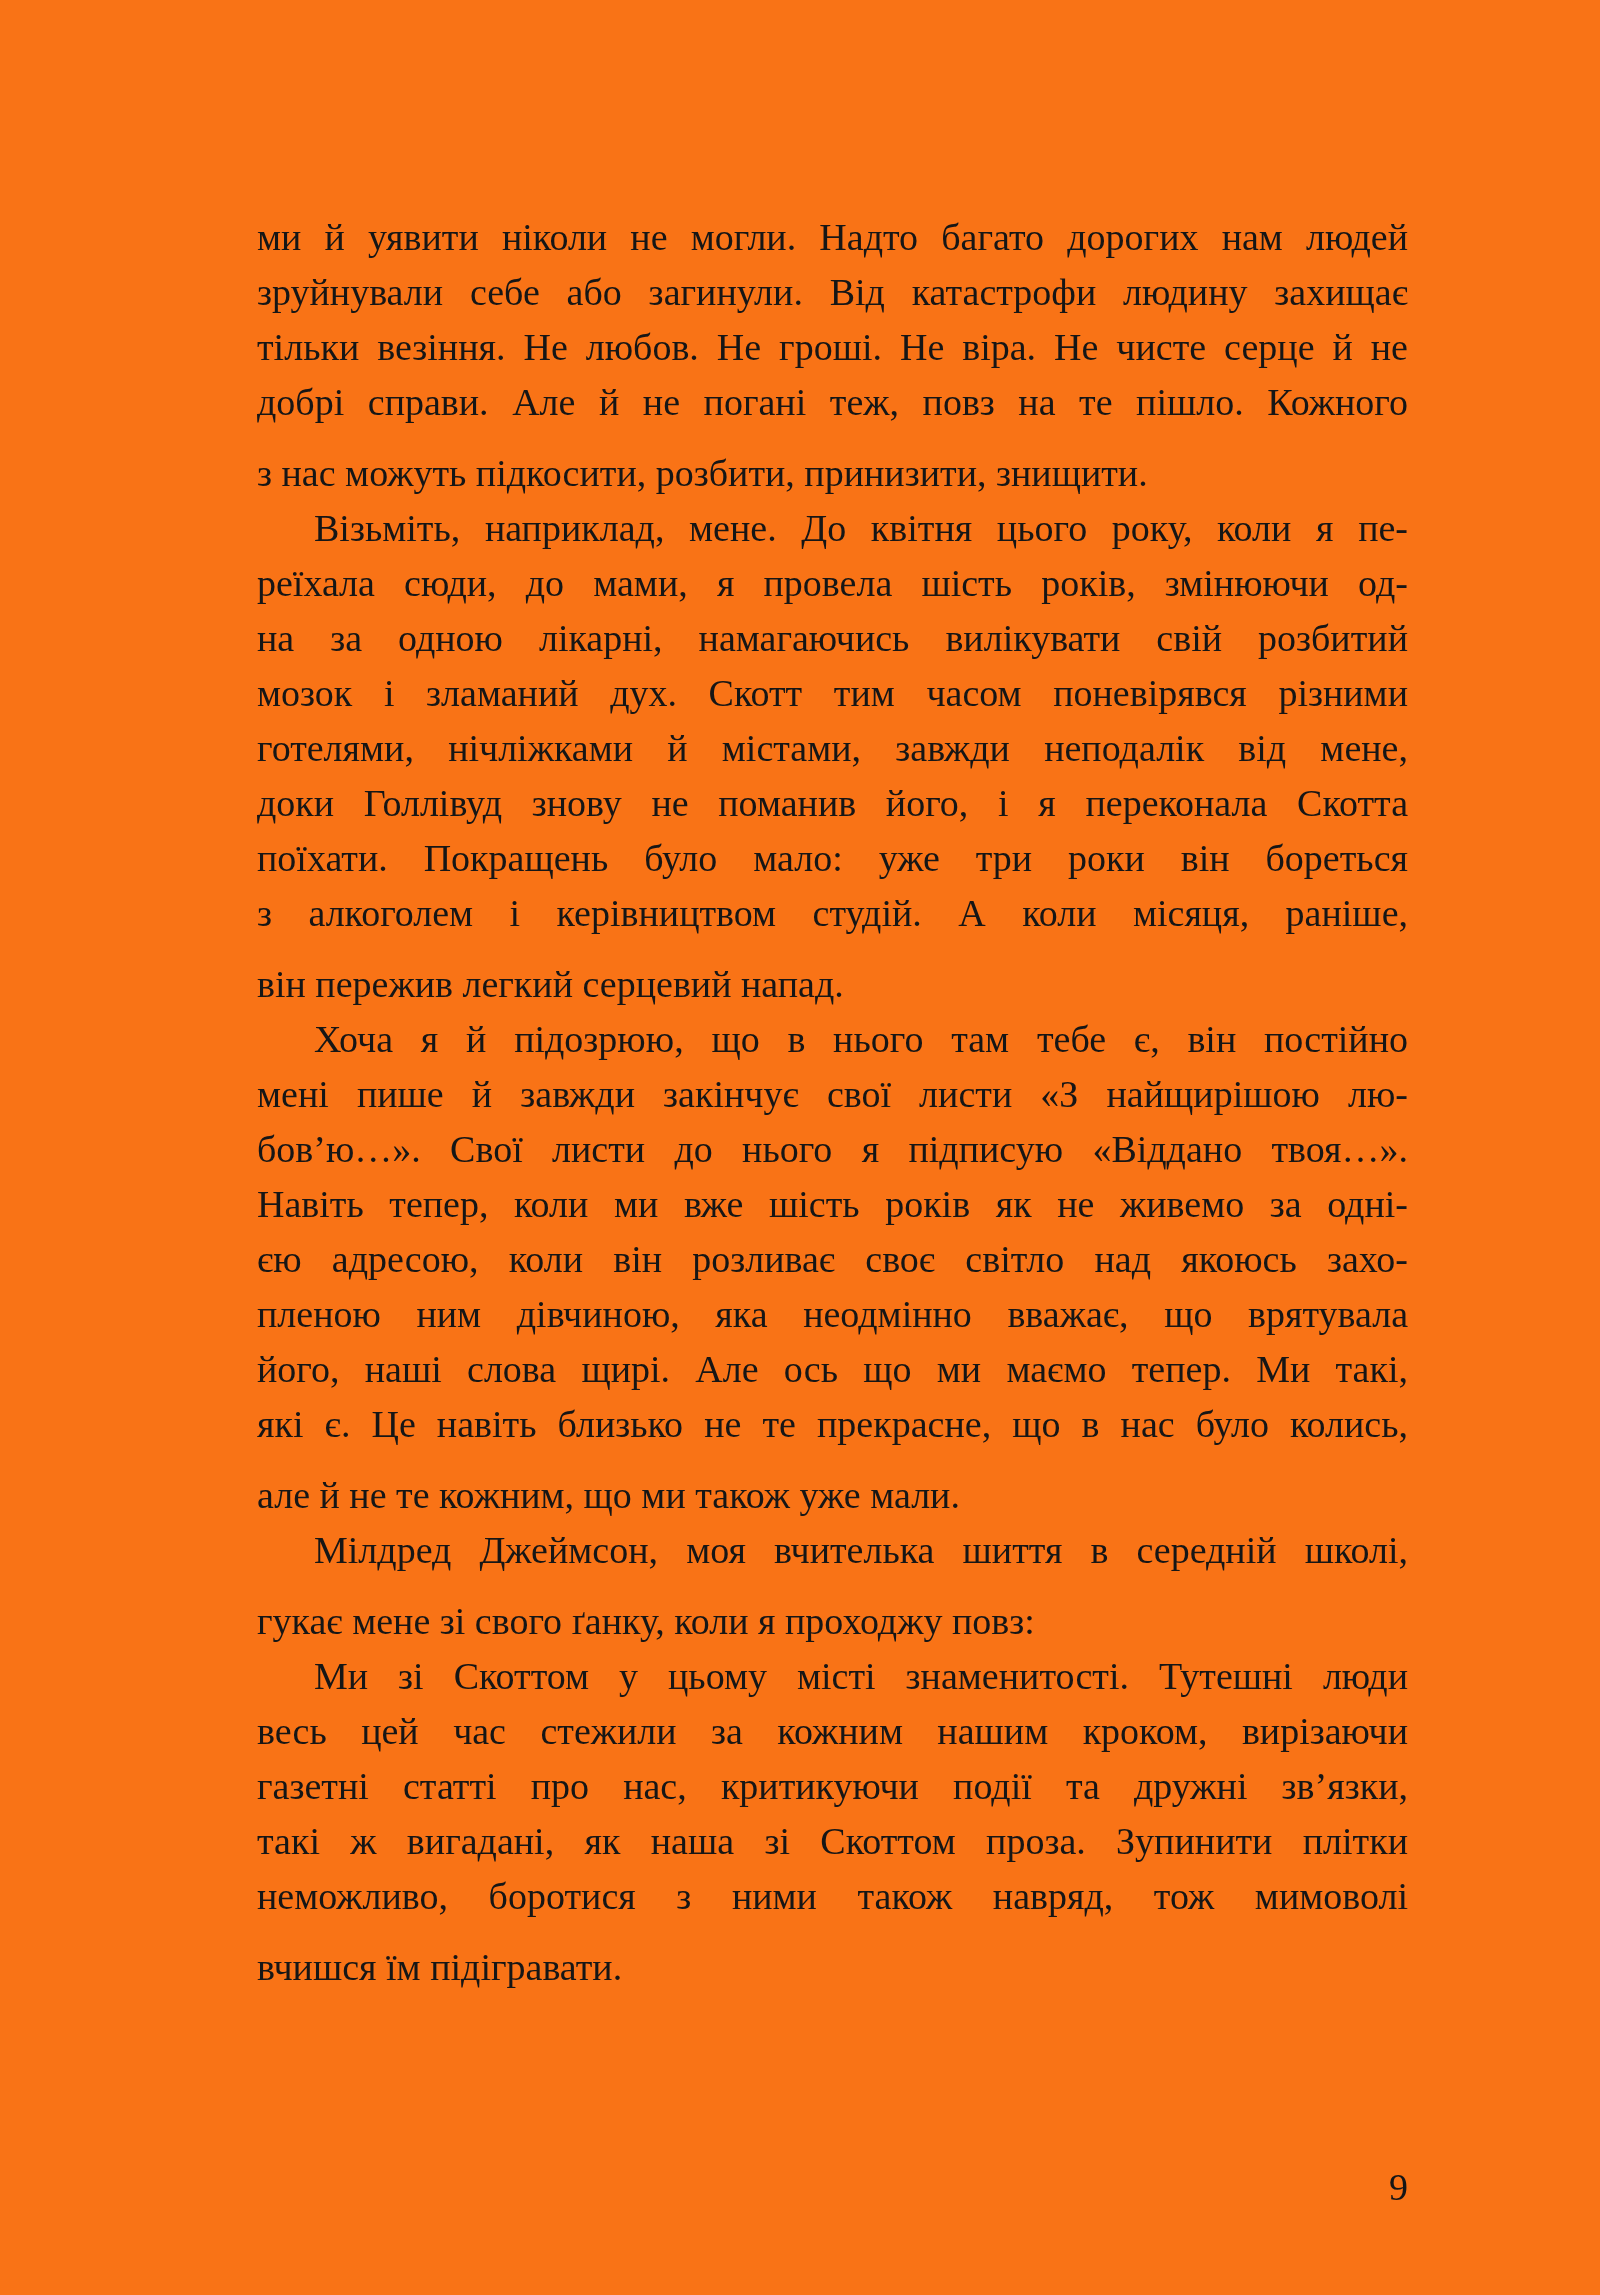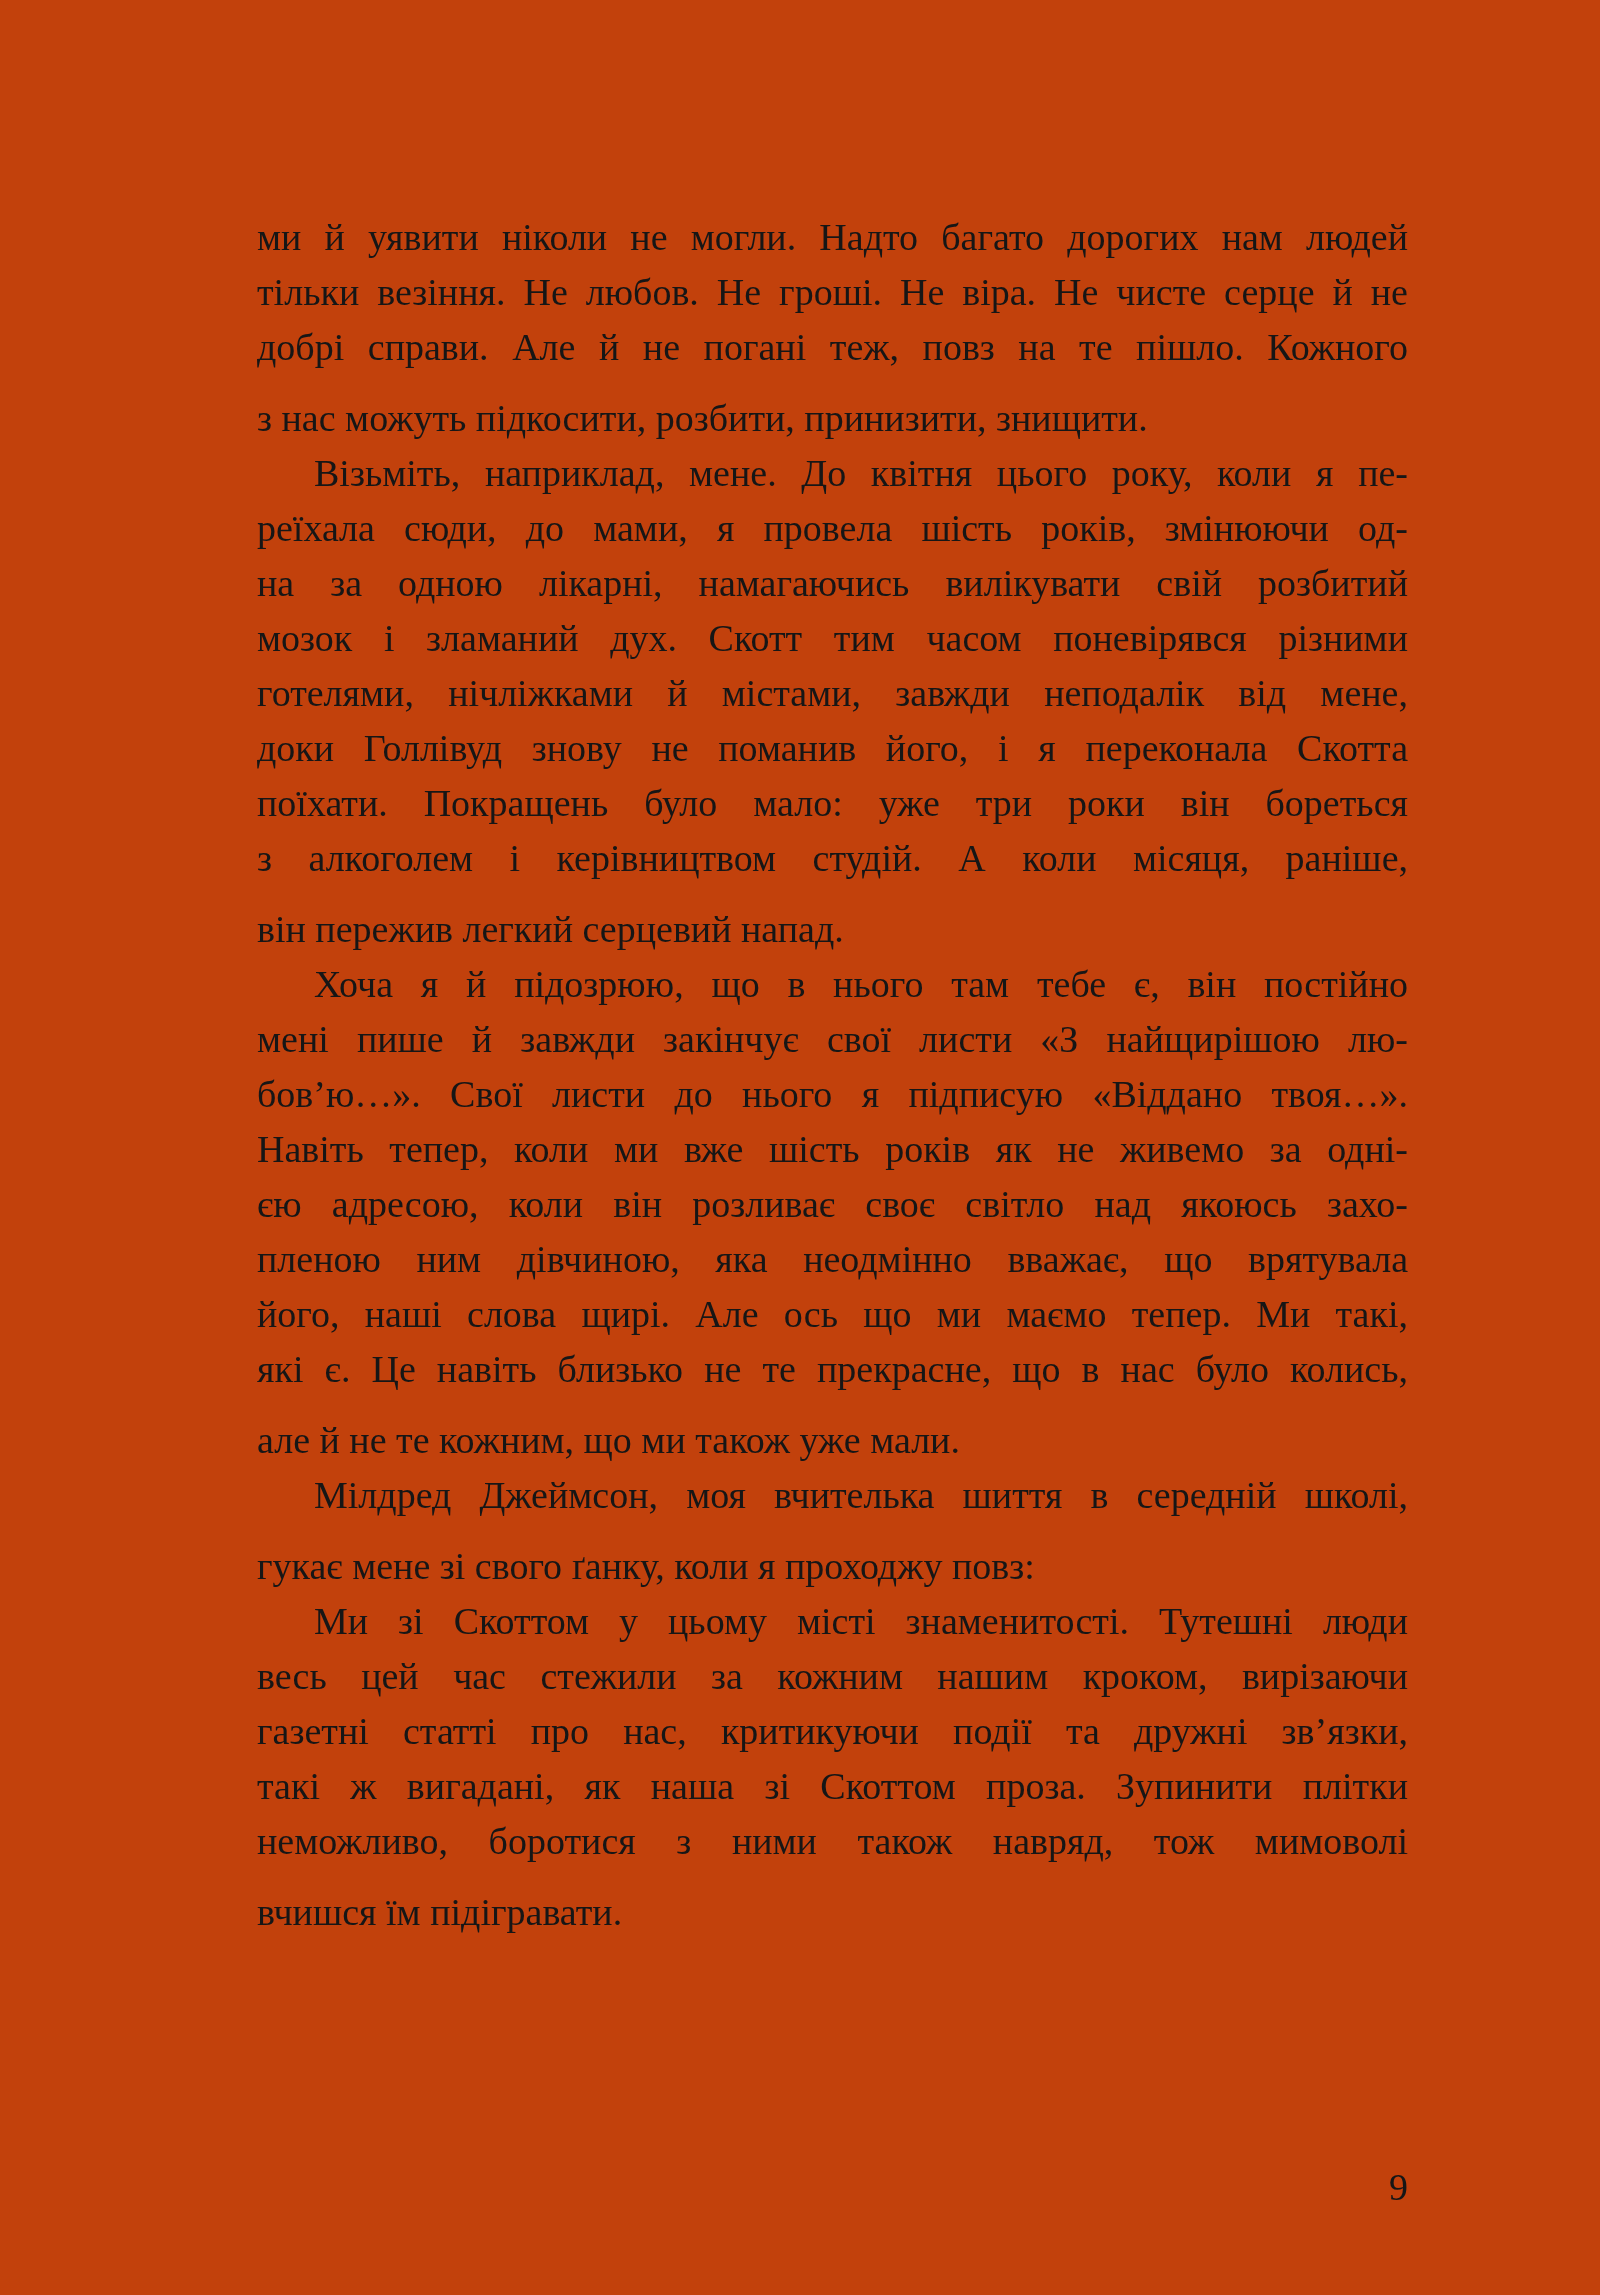--- a/index.html
+++ b/index.html
@@ -7,21 +7,21 @@
   body {
     width: 1601px;
     height: 2295px;
     position: relative;
     font-family: "Liberation Serif", serif;
     color: #161616;
   }
   .page {
     position: absolute;
     inset: 0;
-    background: #c2410c;
+    background: #f97316;
     overflow: hidden;
   }
   .text-block {
     position: absolute;
     left: 257px;
     top: 210px;
     width: 1151px;
     font-size: 38px;
     line-height: 55px;
   }
@@ -44,20 +44,21 @@
   }
 </style>
 </head>
 <body>
 
 <main class="page">
   <section class="text-block">
 
     <p class="para">
       <span class="line">ми й уявити ніколи не могли. Надто багато дорогих нам людей</span>
+      <span class="line">зруйнували себе або загинули. Від катастрофи людину захищає</span>
       <span class="line">тільки везіння. Не любов. Не гроші. Не віра. Не чисте серце й не</span>
       <span class="line">добрі справи. Але й не погані теж, повз на те пішло. Кожного</span>
       <span class="line last">з нас можуть підкосити, розбити, принизити, знищити.</span>
     </p>
 
     <p class="para">
       <span class="line indent">Візьміть, наприклад, мене. До квітня цього року, коли я пе-</span>
       <span class="line">реїхала сюди, до мами, я провела шість років, змінюючи од-</span>
       <span class="line">на за одною лікарні, намагаючись вилікувати свій розбитий</span>
       <span class="line">мозок і зламаний дух. Скотт тим часом поневірявся різними</span>

